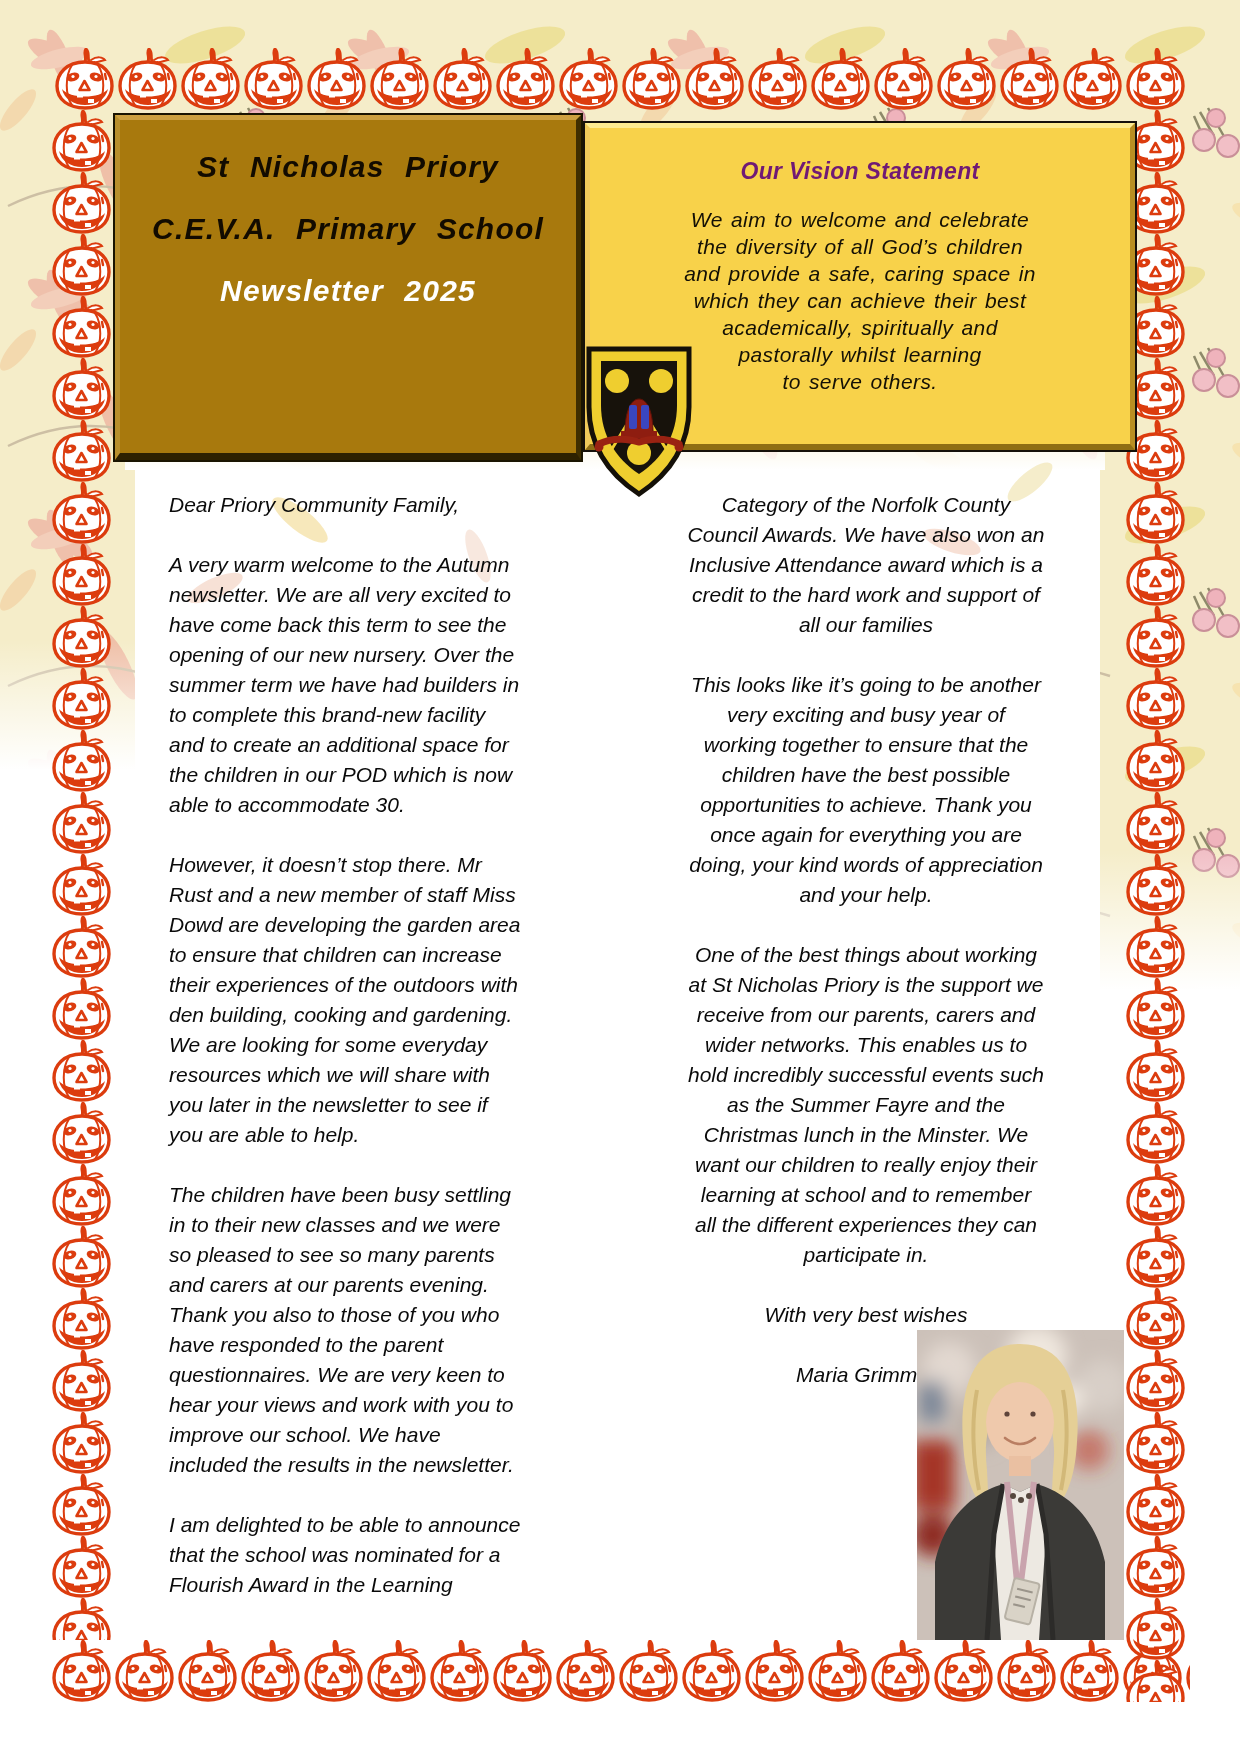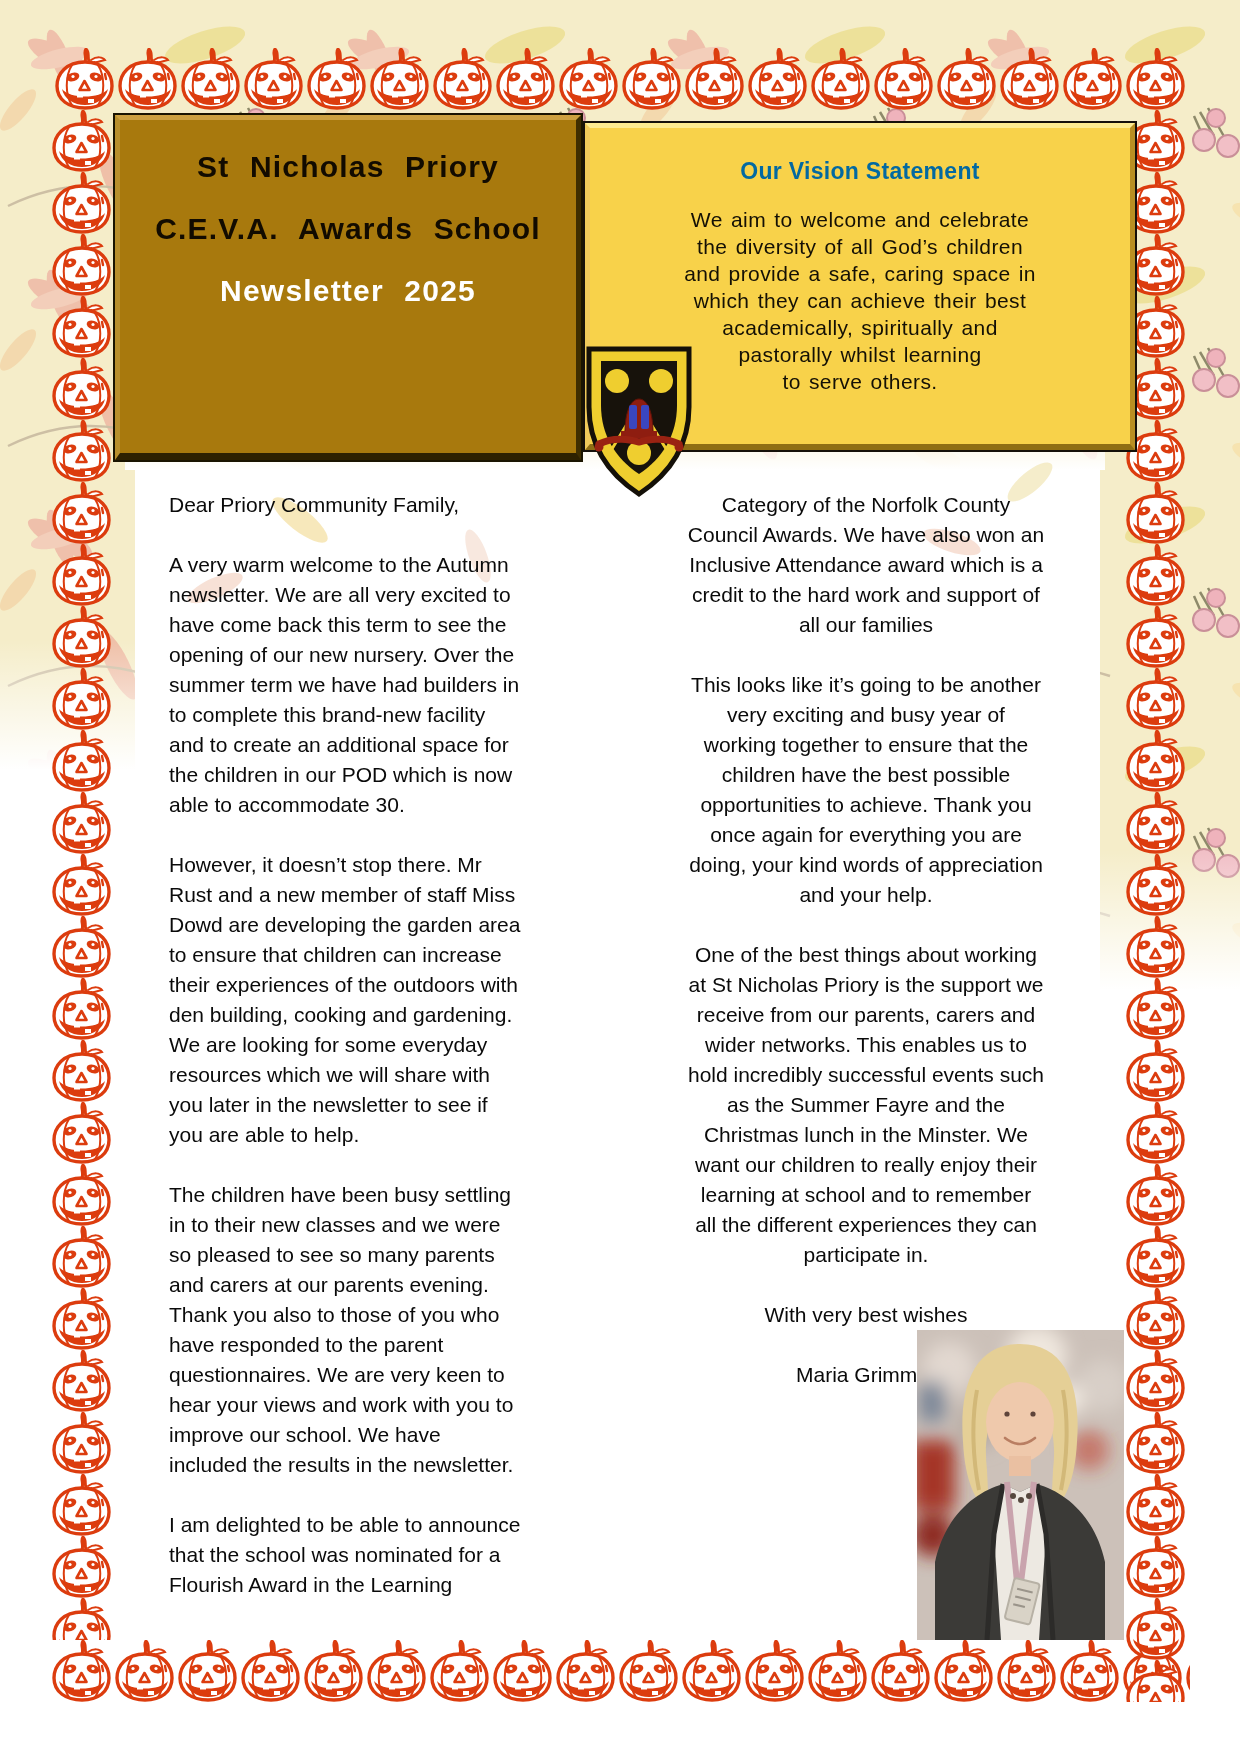--- a/index.html
+++ b/index.html
@@ -1,18 +1,18 @@
 <!DOCTYPE html>
 <html><head>
 <meta charset="utf-8">
 <style>
   html,body{margin:0;padding:0;background:#888;}
   .page{
     position:relative;width:1240px;height:1754px;background:#ffffff;
-    overflow:hidden;font-family:"Liberation Sans",sans-serif;margin:0 auto;
+    overflow:hidden;font-family:"Liberation Sans",sans-serif;margin:0 auto;font-style:italic;
   }
   .bg-svg,.border-svg{position:absolute;left:0;top:0;width:1240px;height:1754px;pointer-events:none;}
   .bg-svg{z-index:0;}
   .border-svg{z-index:1;}
 
   .title-box{
     position:absolute;left:115px;top:115px;width:466px;height:345px;z-index:2;
     box-sizing:border-box;background:#A8790D;
     border-top:5px solid #CDA040;border-left:5px solid #B98F2C;
     border-right:5px solid #3F2E00;border-bottom:7px solid #2E2100;
@@ -27,21 +27,21 @@
   .t-line.white{color:#FFFFFF;}
 
   .vision-box{
     position:absolute;left:585px;top:123px;width:550px;height:327px;z-index:2;
     box-sizing:border-box;background:#F8D24A;
     border-top:5px solid #FDEB90;border-left:5px solid #EFC95A;
     border-right:5px solid #B98F22;border-bottom:6px solid #8F6E14;
     box-shadow:0 0 0 2px #15100A;
     text-align:center;padding-top:30px;
   }
-  .v-title{font-size:23px;font-weight:bold;color:#0369a1;letter-spacing:.3px;}
+  .v-title{font-size:23px;font-weight:bold;color:#701a75;letter-spacing:.3px;}
   .v-body{
     margin-top:21px;font-size:21px;line-height:27px;color:#141005;
     white-space:pre-line;letter-spacing:.4px;word-spacing:2px;
   }
 
   .crest{position:absolute;left:578px;top:341px;width:122px;height:158px;z-index:4;}
 
   .col{position:absolute;top:490px;z-index:2;font-size:21px;line-height:30px;color:#0A0A0A;margin-left:39px;}
   .col-left{left:130px;width:470px;}
   .col-right{left:592px;width:470px;text-align:center;}
@@ -131,21 +131,21 @@
     <g transform="translate(50,110)">
         <rect width="63" height="1530" fill="url(#pump)"></rect>
       </g>
     <g transform="translate(1124,110)">
         <rect width="63" height="1592" fill="url(#pump)"></rect>
       </g>
   </svg>
 
   <div class="title-box">
     <div class="t-line">St Nicholas Priory</div>
-    <div class="t-line">C.E.V.A. Awards School</div>
+    <div class="t-line">C.E.V.A. Primary School</div>
     <div class="t-line white">Newsletter 2025</div>
   </div>
 
   <div class="vision-box">
     <div class="v-title">Our Vision Statement</div>
     <div class="v-body">We aim to welcome and celebrate
 the diversity of all God’s children
 and provide a safe, caring space in
 which they can achieve their best
 academically, spiritually and

